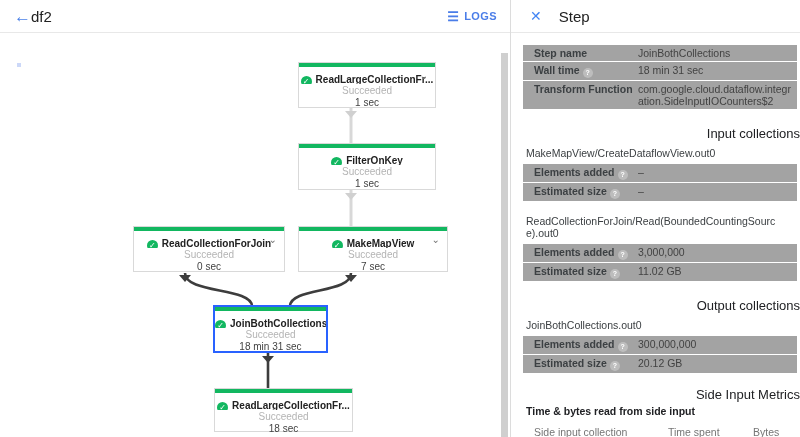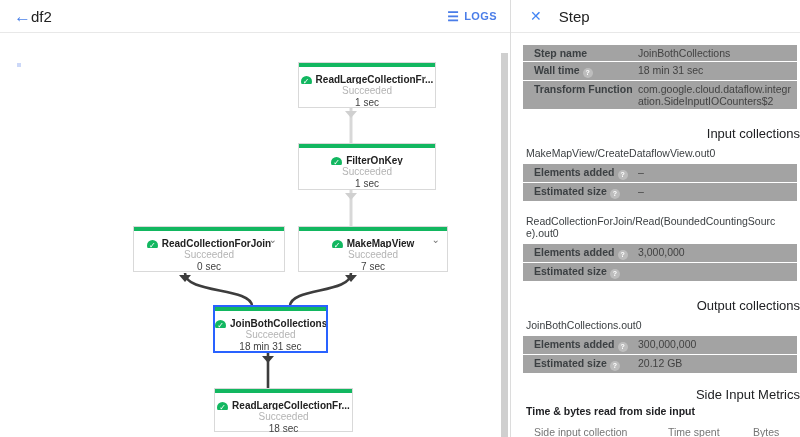--- a/index.html
+++ b/index.html
@@ -191,20 +191,21 @@
       <span class="v">–</span>
     </div>
 
     <div class="coll-name" style="margin-top:14px;">ReadCollectionForJoin/Read(BoundedCountingSource).out0</div>
     <div class="kv">
       <span class="k"><span>Elements added</span><span class="help">?</span></span>
       <span class="v">3,000,000</span>
     </div>
     <div class="kv">
       <span class="k"><span>Estimated size</span><span class="help">?</span></span>
+      <span class="v">11.02 GB</span>
     </div>
 
     <div class="section-heading">Output collections</div>
     <div class="coll-name">JoinBothCollections.out0</div>
     <div class="kv">
       <span class="k"><span>Elements added</span><span class="help">?</span></span>
       <span class="v">300,000,000</span>
     </div>
     <div class="kv">
       <span class="k"><span>Estimated size</span><span class="help">?</span></span>

